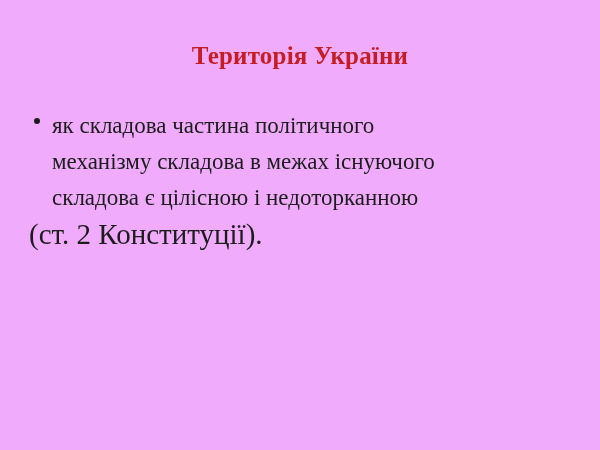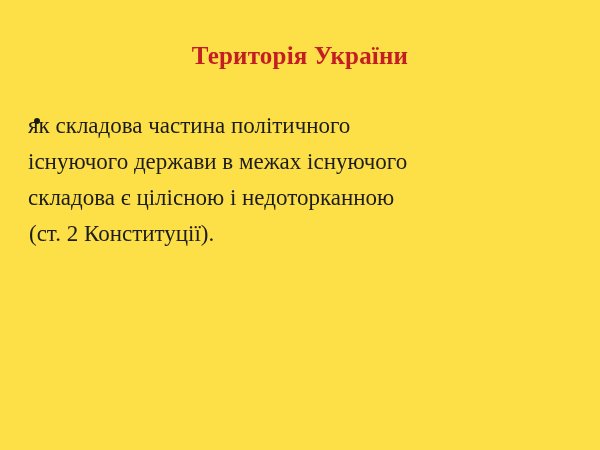--- a/index.html
+++ b/index.html
@@ -12,21 +12,21 @@
     background: #ffffff;
     font-family: "Liberation Serif", "DejaVu Serif", serif;
     overflow: hidden;
     position: relative;
   }
 
   .slide {
     position: relative;
     width: 600px;
     height: 450px;
-    background: #fde047;
+    background: #f0abfc;
   }
 
   .slide-title {
     position: absolute;
     top: 41px;
     left: 0;
     width: 600px;
     text-align: center;
     font-family: "Liberation Serif", "DejaVu Serif", serif;
     font-weight: bold;
@@ -39,21 +39,21 @@
 
   .body-block {
     position: absolute;
     top: 108px;
     left: 0;
     width: 600px;
   }
 
   .bullet-row {
     position: relative;
-    padding-left: 28px;
+    padding-left: 52px;
     min-height: 36px;
   }
 
   .bullet-mark {
     position: absolute;
     left: 34px;
     top: 10px;
     width: 6px;
     height: 6px;
     border-radius: 50%;
@@ -70,21 +70,21 @@
 
   .bullet-lines .txt-line {
     display: block;
     white-space: nowrap;
   }
 
   .tail-line {
     position: absolute;
     left: 29px;
     top: 108px;
-    font-size: 23px;
+    font-size: 29px;
     line-height: 36px;
     color: #1c1c1c;
     font-family: "Liberation Serif", "DejaVu Serif", serif;
     white-space: nowrap;
   }
 
   .content-area {
     position: absolute;
     left: 0;
     top: 0;
@@ -100,21 +100,21 @@
   <div class="content-area">
 
     <div class="slide-title">Територія України</div>
 
     <div class="body-block">
 
       <div class="bullet-row">
         <span class="bullet-mark"></span>
         <div class="bullet-lines">
           <span class="txt-line">як складова частина політичного</span>
-          <span class="txt-line">існуючого держави в межах існуючого</span>
+          <span class="txt-line">механізму складова в межах існуючого</span>
           <span class="txt-line">складова є цілісною і недоторканною</span>
         </div>
       </div>
 
       <div class="tail-line" style="position: static; left: auto; top: auto; margin-left: 29px;">(ст. 2 Конституції).</div>
 
     </div>
 
   </div>
 

